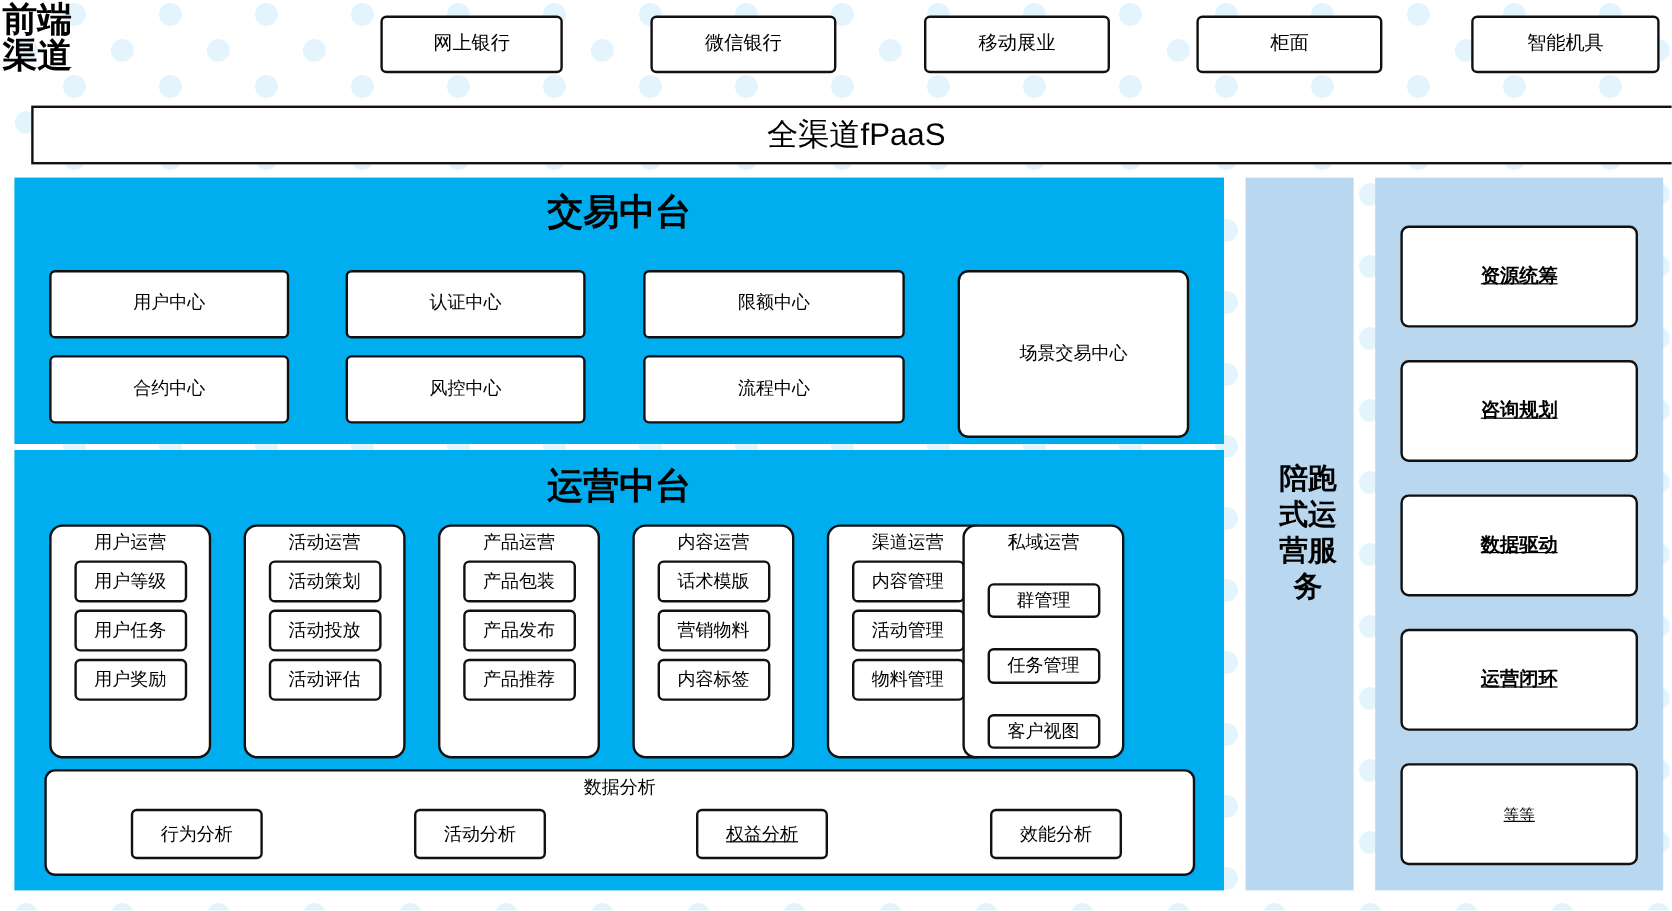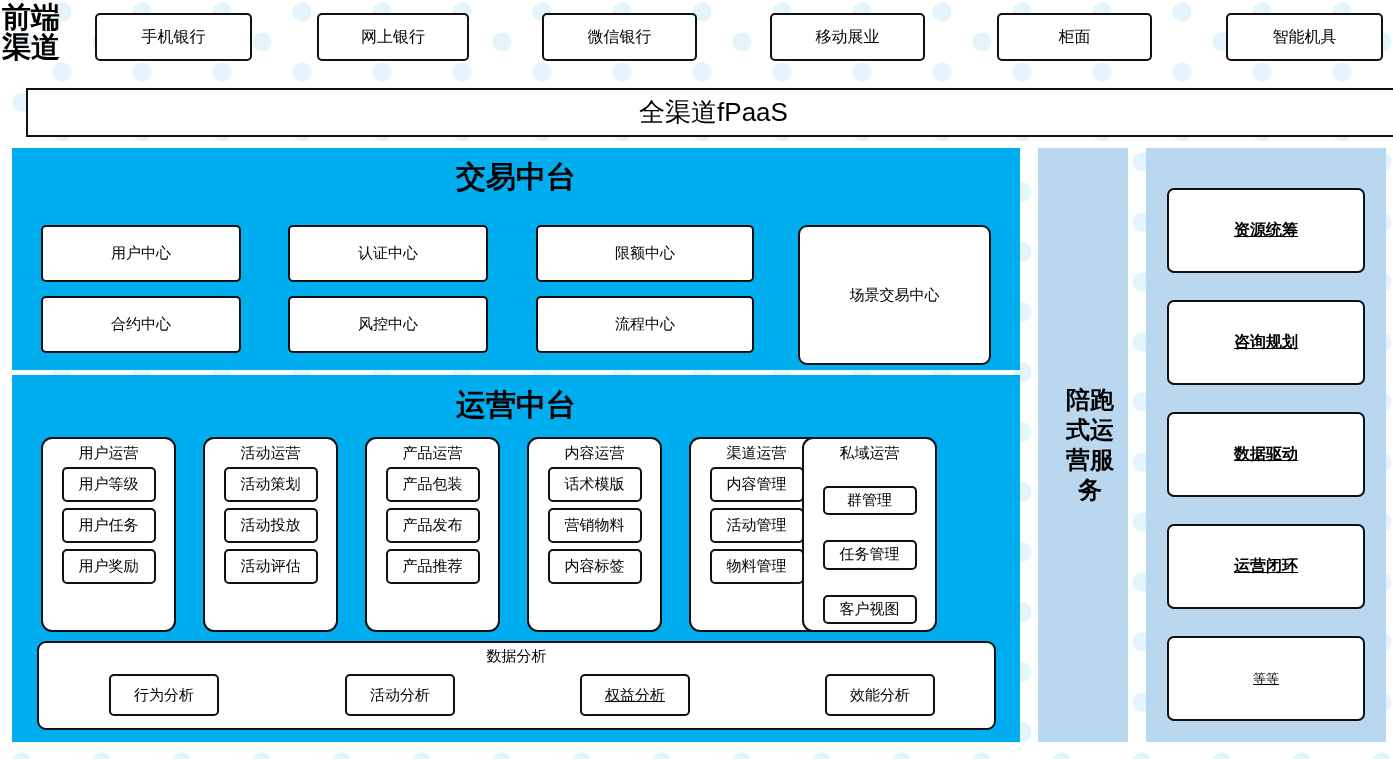--- a/index.html
+++ b/index.html
@@ -206,21 +206,20 @@
   }
   .cap-card.plain { font-weight: 400; font-size: 13px; }
 </style>
 </head>
 <body>
 
 <div id="stage">
 
   <div id="channel-label">前端渠道</div>
 
-  <div class="box rnd channel-btn" style="left:95px; width:157px;">手机银行</div>
   <div class="box rnd channel-btn" style="left:542px; width:155px;">微信银行</div>
   <div class="box rnd channel-btn" style="left:317px; width:152px;">网上银行</div>
   <div class="box rnd channel-btn" style="left:770px; width:155px;">移动展业</div>
   <div class="box rnd channel-btn" style="left:997px; width:155px;">柜面</div>
   <div class="box rnd channel-btn" style="left:1226px; width:157px;">智能机具</div>
 
   <div class="box" id="fpaas-bar">全渠道fPaaS</div>
 
   <div class="cyan-panel" id="trade-panel"></div>
   <div class="panel-title" id="trade-title" style="width:1008px; left:12px;">交易中台</div>

